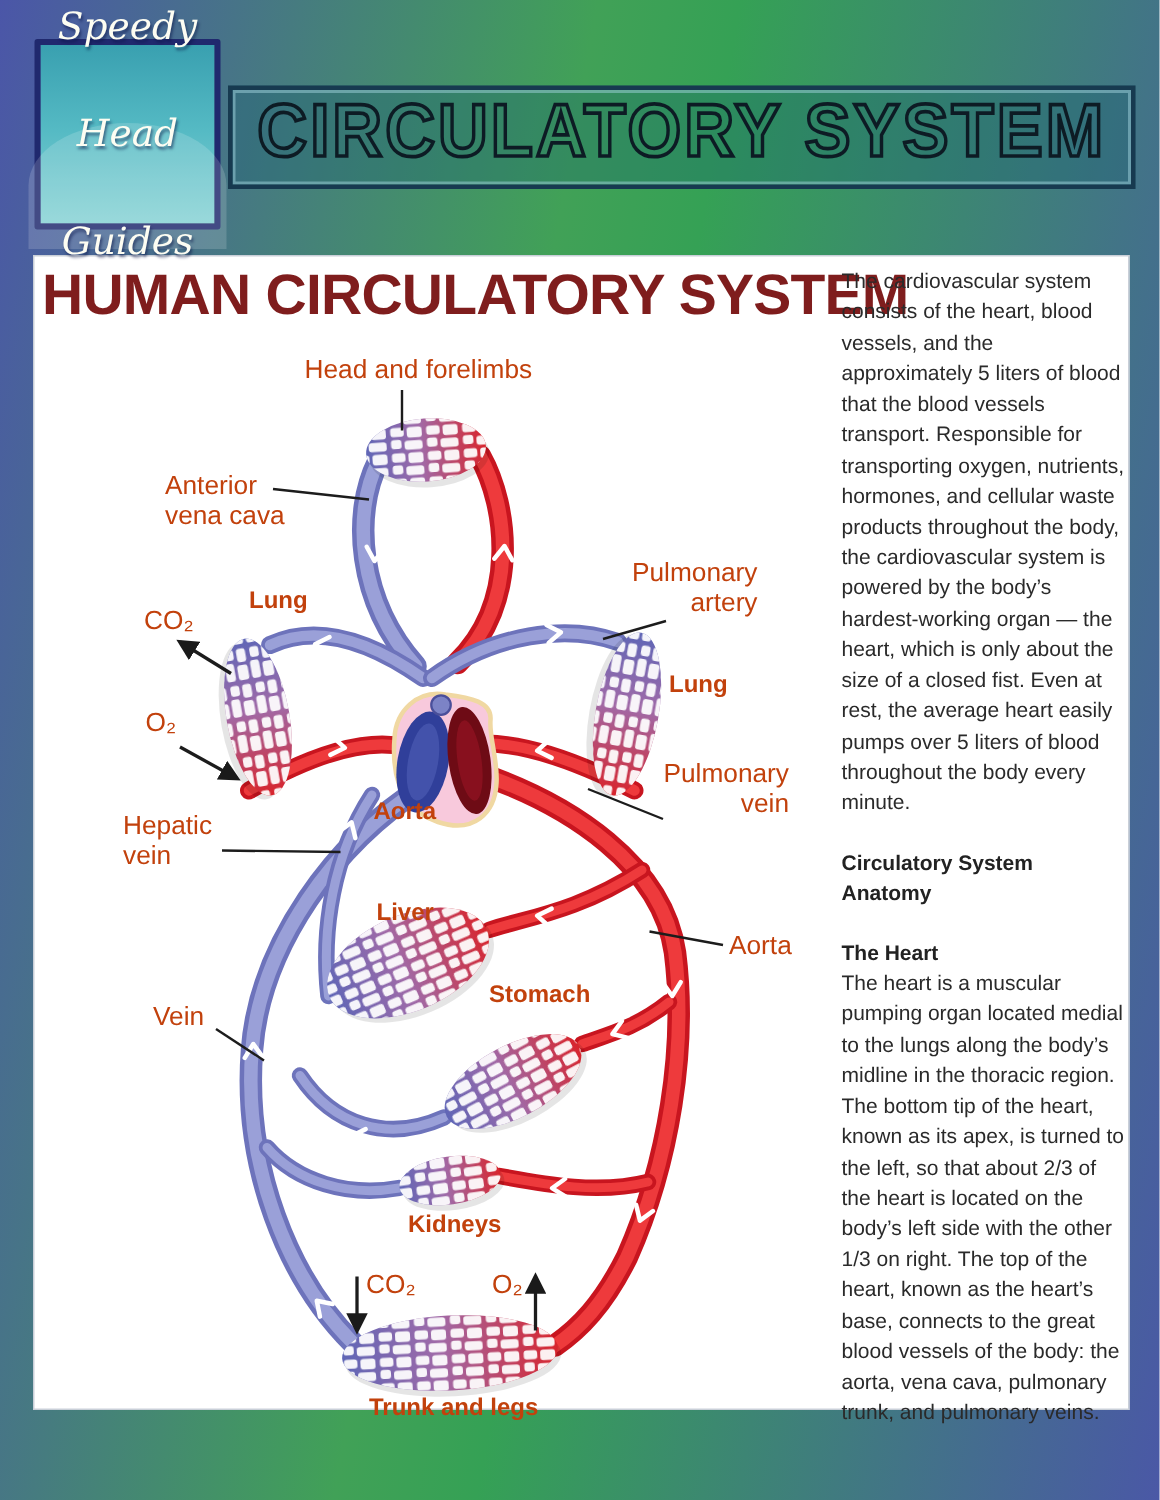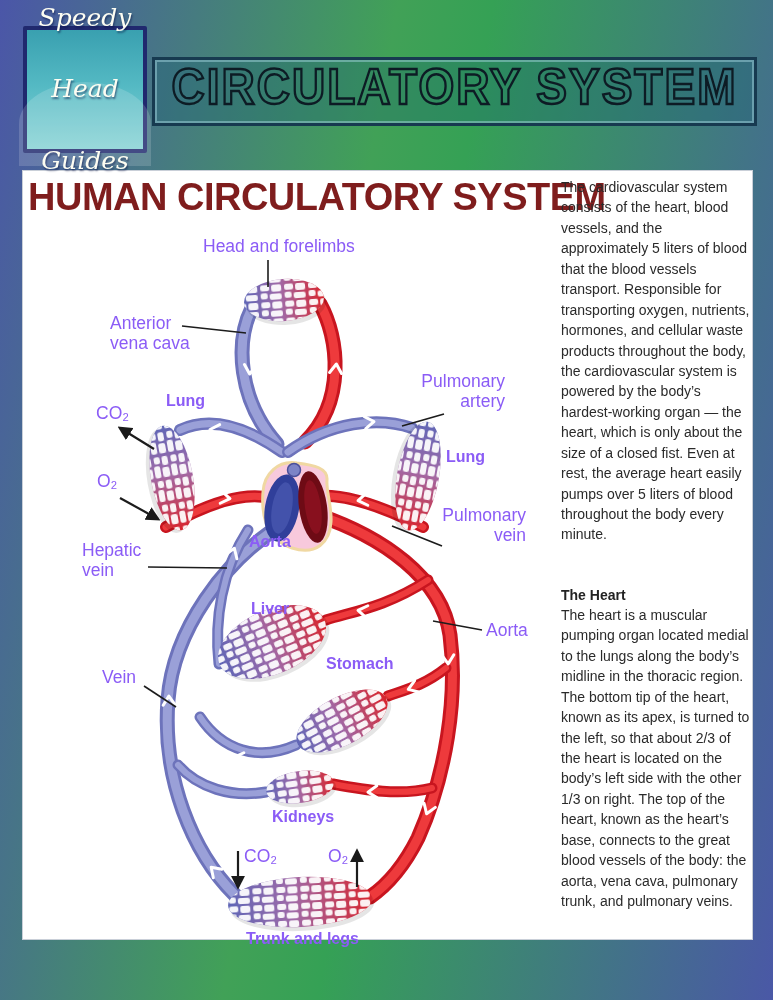--- a/index.html
+++ b/index.html
@@ -33,21 +33,21 @@
     color:#7f1d1d;letter-spacing:-.5px;white-space:nowrap;}
 
   
   .article{position:absolute;left:561px;top:177px;width:189px;color:#2a2a2a;
     font-size:14px;line-height:1.46;}
   .article p{margin:0;}
   .article .gap{height:20px;}
   .article h3{margin:0;font-size:14px;line-height:1.43;color:#222;}
 
   
-  .dlabel{position:absolute;color:#8b5cf6;font-size:17.5px;line-height:1.12;white-space:pre-line;}
+  .dlabel{position:absolute;color:#c2410c;font-size:17.5px;line-height:1.12;white-space:pre-line;}
   .dlabel.bold{font-weight:bold;font-size:16px;}
   .dlabel.right{text-align:right;}
   .diagram-svg{position:absolute;left:30px;top:230px;}
 </style>
 </head>
 <body>
 
 <div class="page">
 
   <div class="logo-box">
@@ -58,20 +58,21 @@
   <div class="title-panel">
     <div class="deco-title">CIRCULATORY SYSTEM</div>
   </div>
 
   <div class="sheet"></div>
   <div class="main-title">HUMAN CIRCULATORY SYSTEM</div>
 
   <div class="article">
     <p>The cardiovascular system consists of the heart, blood vessels, and the approximately 5 liters of blood that the blood vessels transport. Responsible for transporting oxygen, nutrients, hormones, and cellular waste products throughout the body, the cardiovascular system is powered by the body’s hardest-working organ — the heart, which is only about the size of a closed fist. Even at rest, the average heart easily pumps over 5 liters of blood throughout the body every minute.</p>
     <div class="gap"></div>
+    <h3>Circulatory System Anatomy</h3>
     <div class="gap"></div>
     <h3>The Heart</h3>
     <p>The heart is a muscular pumping organ located medial to the lungs along the body’s midline in the thoracic region. The bottom tip of the heart, known as its apex, is turned to the left, so that about 2/3 of the heart is located on the body’s left side with the other 1/3 on right. The top of the heart, known as the heart’s base, connects to the great blood vessels of the body: the aorta, vena cava, pulmonary trunk, and pulmonary veins.</p>
   </div>
 
   <svg class="diagram-svg" width="520" height="710" viewBox="0 0 520 710">
     <defs>
       <linearGradient id="bedGrad" x1="0" y1="0" x2="1" y2="0">
         <stop offset="0" stop-color="#5f66b6"></stop>
         <stop offset="0.45" stop-color="#a06aa8"></stop>

